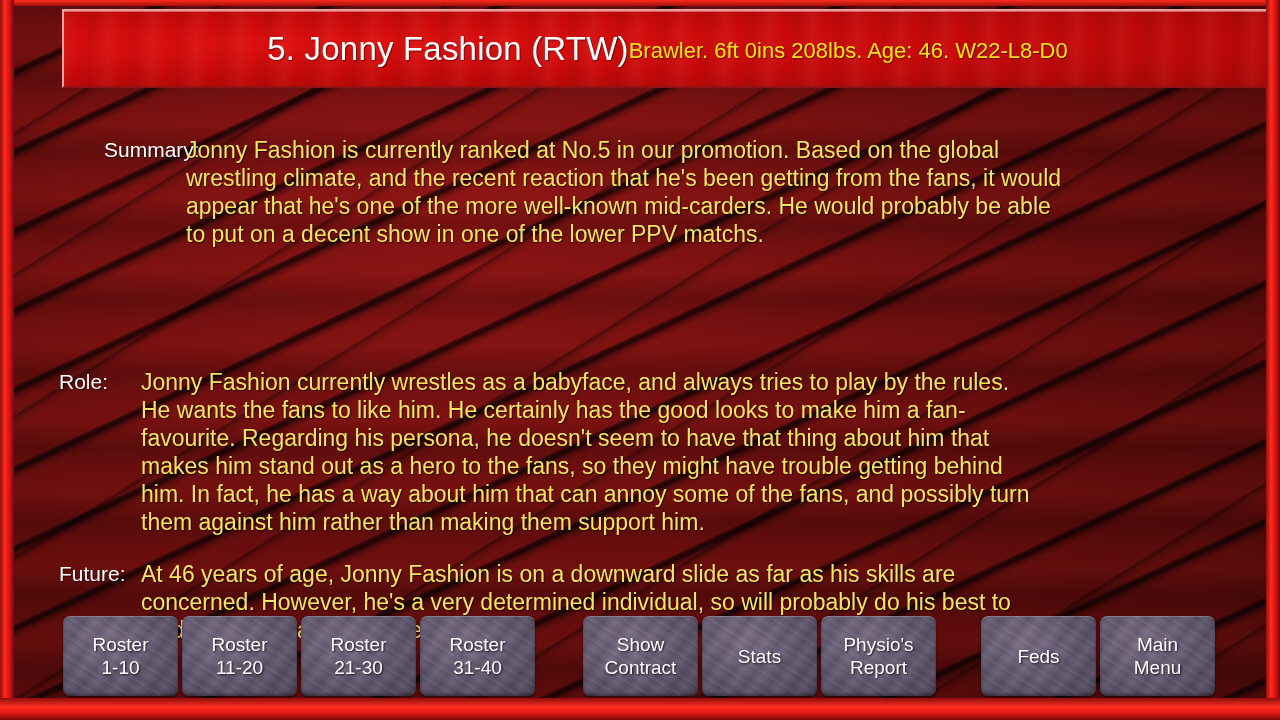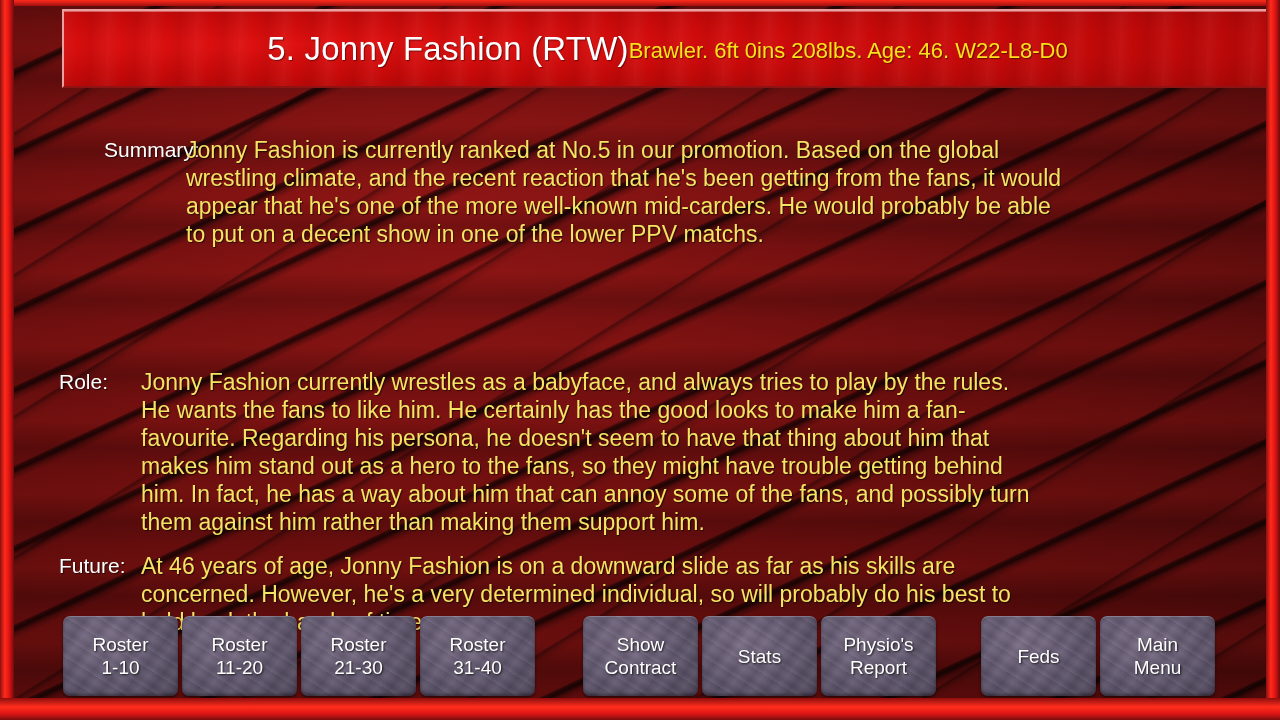--- a/index.html
+++ b/index.html
@@ -137,21 +137,21 @@
   }
   .sec-text {
     width: 890px;
     color: #f5e464;
     font-size: 23px;
     line-height: 28px;
     text-shadow: 1px 1px 1px rgba(0,0,0,0.6);
   }
   #sec-summary { margin-top: 16px; margin-left: 45px; }
   #sec-role    { margin-top: 120px; }
-  #sec-future  { margin-top: 16px; }
+  #sec-future  { margin-top: 24px; }
 
   
   .buttonbar {
     position: absolute;
     left: 0; bottom: 24px;
     width: 1180px;
     height: 80px;
     z-index: 4;
   }
   .btn-group { position: absolute; display: flex; gap: 4px; }

